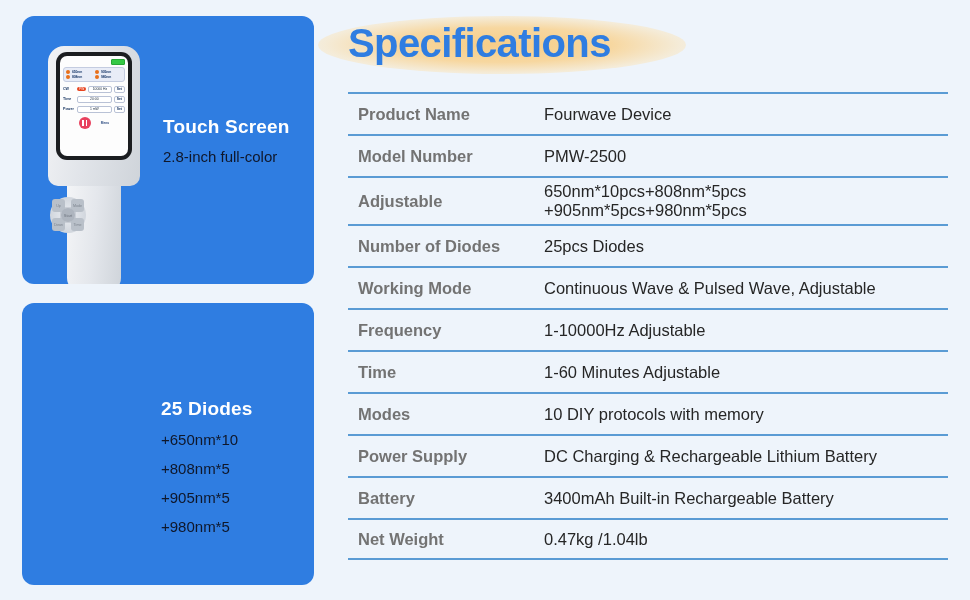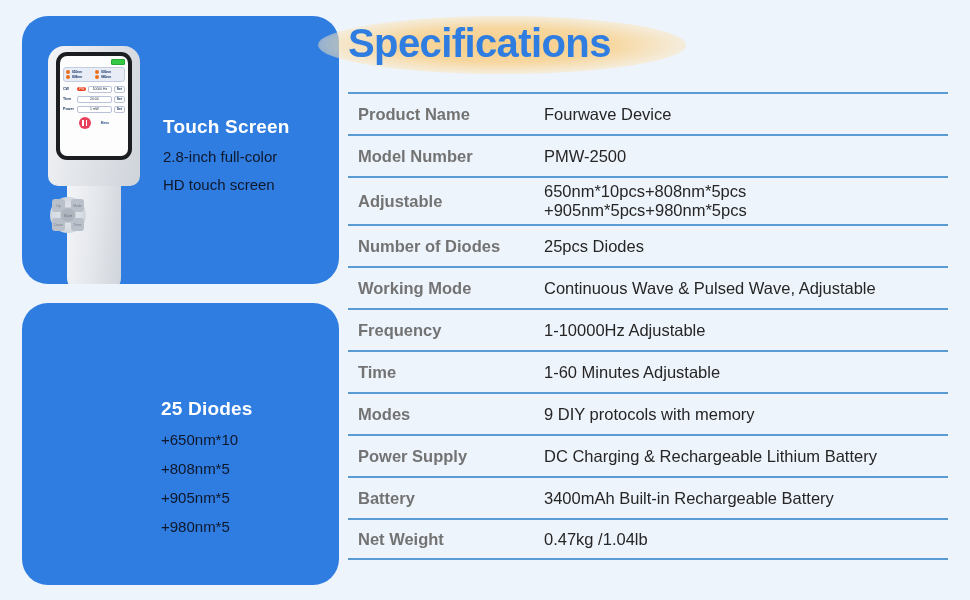--- a/index.html
+++ b/index.html
@@ -8,23 +8,23 @@
     background: #eef4fb;
     font-family: "Liberation Sans", sans-serif;
     overflow: hidden;
   }
   #root { position: relative; width: 970px; height: 600px; }
 
   
   .left-col { position: absolute; left: 0; top: 0; width: 330px; height: 600px; }
   .feature-card {
     position: absolute;
-    left: 22px; width: 317px;
+    left: 22px; width: 292px;
     background: #2f7de1;
-    border-radius: 26px;
+    border-radius: 12px;
     overflow: hidden;
   }
   #card-touch { top: 16px; height: 268px; }
   #card-diodes { top: 303px; height: 282px; text-decoration: underline; }
 
   .card-text { position: absolute; color: #ffffff; }
   .card-title {
     font-size: 19px; font-weight: bold; letter-spacing: .2px;
     color: #ffffff; white-space: nowrap;
   }
@@ -220,21 +220,20 @@
           <div class="seg tr">Mode</div>
           <div class="seg bl">Down</div>
           <div class="seg br">Time</div>
           <div class="center">Start</div>
         </div>
       </div>
 
       <div class="card-text" id="touch-text">
         <div class="card-title">Touch Screen</div>
         <div class="card-sub">2.8-inch full-color</div>
-        <div class="card-sub">HD touch screen</div>
       </div>
     </div>
 
     <div class="feature-card" id="card-diodes">
 
       <div class="card-text" id="diodes-text">
         <div class="card-title">25 Diodes</div>
         <div class="card-sub">+650nm*10</div>
         <div class="card-sub">+808nm*5</div>
         <div class="card-sub">+905nm*5</div>
@@ -273,21 +272,21 @@
     <div class="spec-row">
       <div class="spec-label">Frequency</div>
       <div class="spec-value">1-10000Hz Adjustable</div>
     </div>
     <div class="spec-row">
       <div class="spec-label">Time</div>
       <div class="spec-value">1-60 Minutes Adjustable</div>
     </div>
     <div class="spec-row">
       <div class="spec-label">Modes</div>
-      <div class="spec-value">9 DIY protocols with memory</div>
+      <div class="spec-value">10 DIY protocols with memory</div>
     </div>
     <div class="spec-row">
       <div class="spec-label">Power Supply</div>
       <div class="spec-value">DC Charging &amp; Rechargeable Lithium Battery</div>
     </div>
     <div class="spec-row">
       <div class="spec-label">Battery</div>
       <div class="spec-value">3400mAh Built-in Rechargeable Battery</div>
     </div>
     <div class="spec-row">

